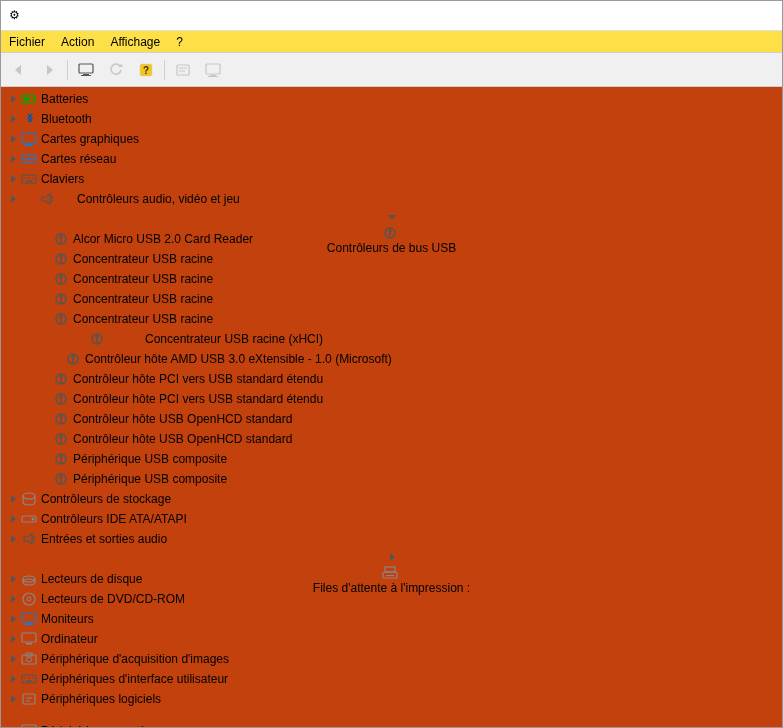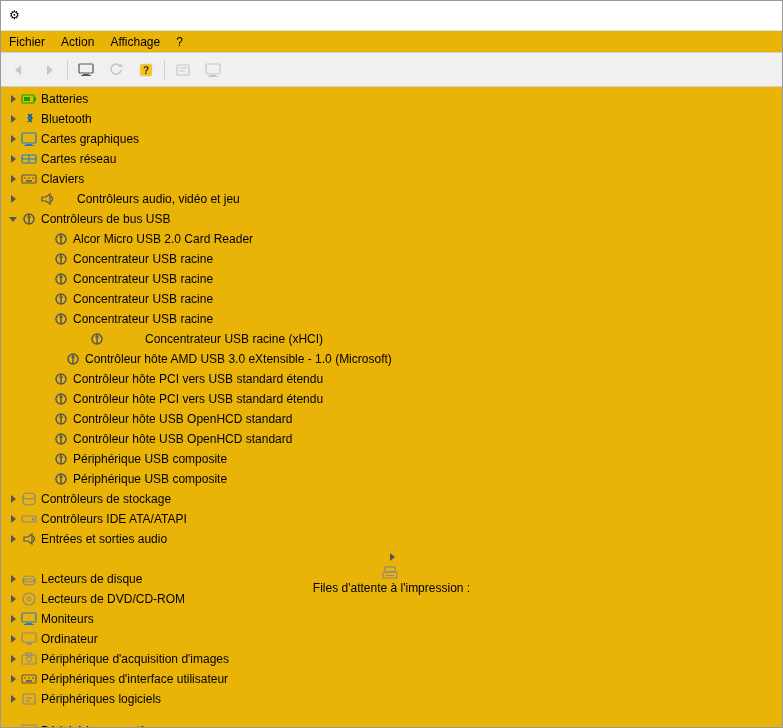--- a/index.html
+++ b/index.html
@@ -50,21 +50,21 @@
       height: 30px;
       border: none;
       background: transparent;
       cursor: pointer;
       display: flex;
       align-items: center;
       justify-content: center;
       font-size: 10px;
     }
     .menu-bar {
-      background: #eab308;
+      background: #fde047;
       height: 22px;
       display: flex;
       align-items: center;
       border-bottom: 1px solid #d0d0d0;
     }
     .menu-item {
       padding: 2px 8px;
       cursor: pointer;
       font-size: 12px;
     }
@@ -96,21 +96,21 @@
     }
     .content {
       flex: 1;
       display: flex;
       overflow: hidden;
     }
     .tree-area {
       flex: 1;
       overflow-y: scroll;
       overflow-x: auto;
-      background: #eab308;
+      background: #c2410c;
       padding: 2px 0;
     }
     .tree-item {
       display: flex;
       align-items: center;
       height: 20px;
       padding: 0 4px;
       cursor: pointer;
       white-space: nowrap;
       user-select: none;
@@ -299,21 +299,21 @@
             </svg>
           </span>
           <span class="tree-icon">
             <svg width="16" height="16" viewBox="0 0 16 16">
               <polygon points="3,6 7,6 11,3 11,13 7,10 3,10" fill="none" stroke="#555" stroke-width="1.2"></polygon>
               <path d="M12,5 Q15,8 12,11" fill="none" stroke="#555" stroke-width="1.2"></path>
             </svg>
           </span>
           <span class="tree-label">Contrôleurs audio, vidéo et jeu</span>
         </div>
-        <div class="tree-item" style="padding-left: 4px;">
+        <div class="tree-item" style="padding-left: 4px; flex-direction: column;">
           <span class="tree-arrow">
             <svg width="8" height="8" viewBox="0 0 8 8">
               <polygon points="0,2 8,2 4,7" fill="#555"></polygon>
             </svg>
           </span>
           <span class="tree-icon">
             <svg width="16" height="16" viewBox="0 0 16 16">
               <circle cx="8" cy="8" r="5" fill="none" stroke="#555" stroke-width="1.5"></circle>
               <line x1="8" y1="3" x2="8" y2="13" stroke="#555" stroke-width="1.5"></line>
               <line x1="6" y1="6" x2="10" y2="6" stroke="#555" stroke-width="1"></line>

